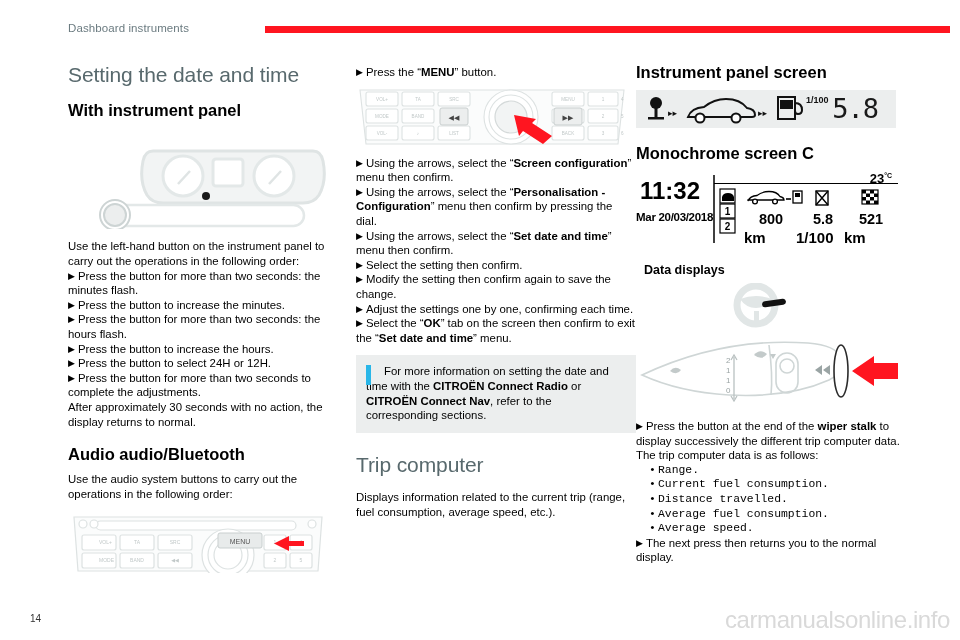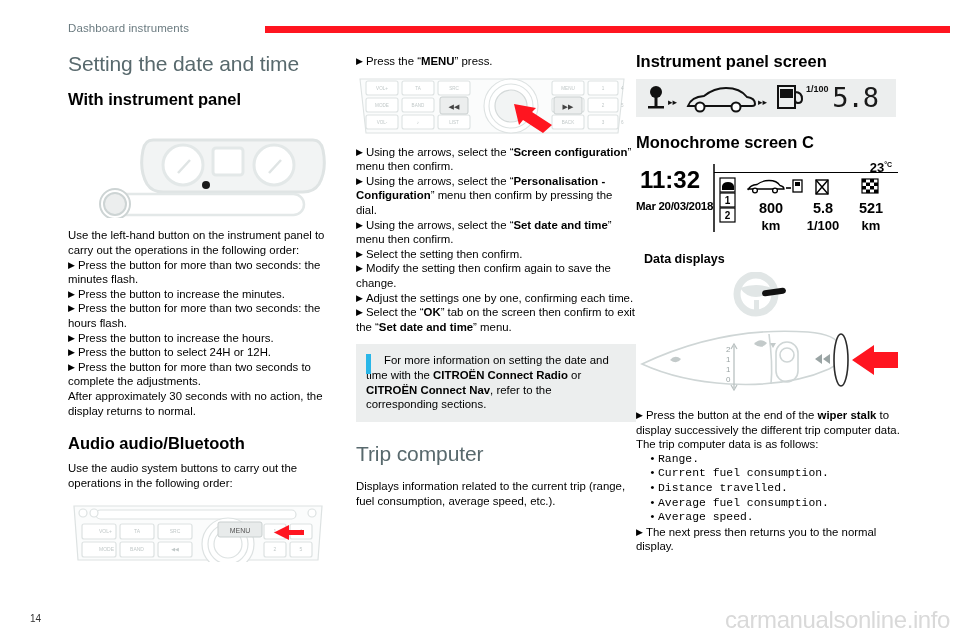--- a/index.html
+++ b/index.html
@@ -38,21 +38,21 @@
     left: 265px;
     top: 26px;
     width: 685px;
     height: 7px;
     background: #ff1520;
   }
 
   
   .columns {
     position: absolute;
-    top: 44px;
+    top: 55px;
     left: 0;
     width: 840px;
     height: 540px;
   }
   .col {
     position: absolute;
     top: 0;
     width: 280px;
   }
   .col-left   { left: 68px; }
@@ -196,23 +196,23 @@
   }
   .ms-temp sup { font-size: 7px; }
   .ms-val {
     position: absolute;
     font-size: 14.5px;
     font-weight: bold;
     text-align: center;
   }
   .ms-sub {
     position: absolute;
-    font-size: 13px;
-    font-weight: bold;
-    text-align: center;
+    font-size: 15px;
+    font-weight: bold;
+    text-align: left;
   }
   .ms-line-h {
     position: absolute;
     left: 78px;
     top: 12px;
     width: 184px;
     height: 1.5px;
     background: #000;
   }
 
@@ -320,21 +320,21 @@
         <g fill="#ff1520">
           <path d="M236 30 L221 30 L221 25 L206 32.5 L221 40 L221 35 L236 35 Z"></path>
         </g>
       </svg>
     </div>
   </div>
 
   <div class="col col-mid">
 
     <p class="arrow-item" style="margin-top:10px;">
-      <span class="arrow">▶</span><span>Press the “</span><span class="b">MENU</span><span>” press.</span>
+      <span class="arrow">▶</span><span>Press the “</span><span class="b">MENU</span><span>” button.</span>
     </p>
 
     <div class="fig" style="margin:8px 0 10px 0;">
       <svg width="272" height="58" viewBox="0 0 272 58">
         <g stroke="#dde2e2" stroke-width="1.1" fill="#ffffff">
           <path d="M4 2 L268 2 L262 56 L10 56 Z" fill="#fbfcfc"></path>
           <rect x="10" y="4" width="32" height="14" rx="2"></rect>
           <rect x="46" y="4" width="32" height="14" rx="2"></rect>
           <rect x="82" y="4" width="32" height="14" rx="2"></rect>
           <rect x="10" y="21" width="32" height="14" rx="2"></rect>

